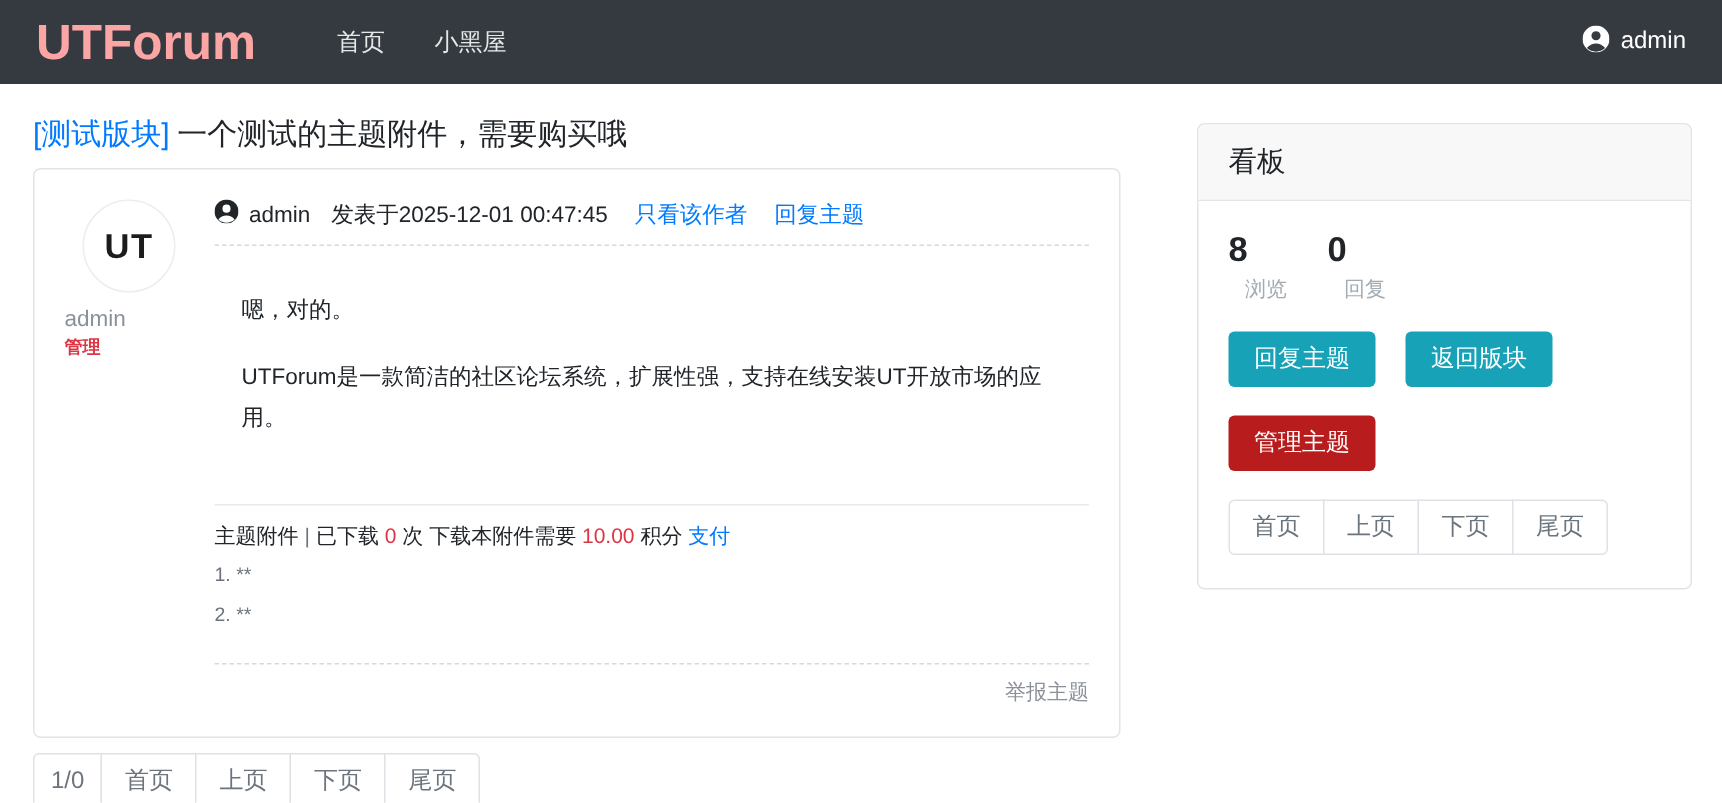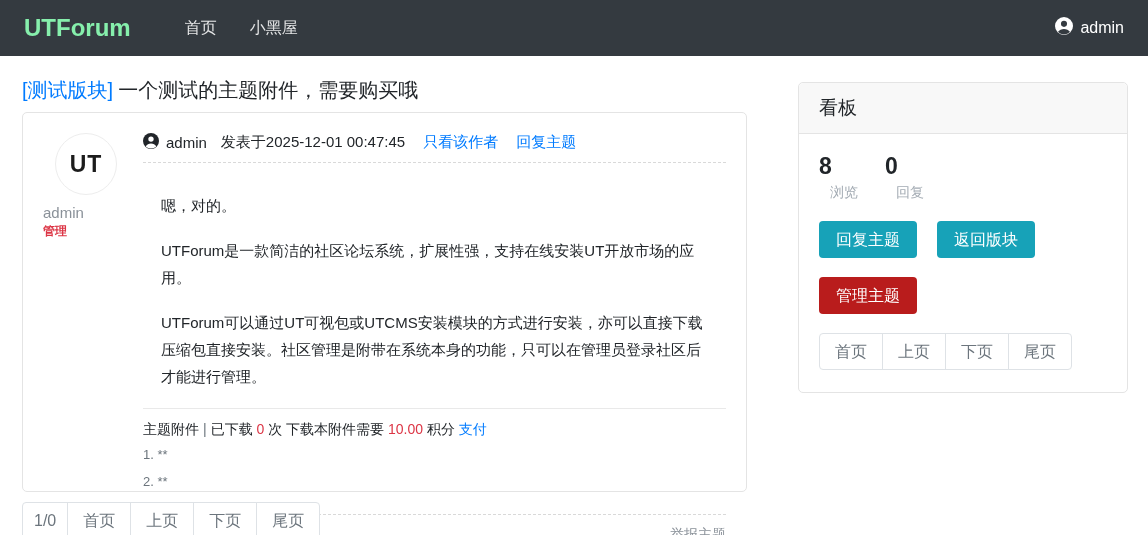--- a/index.html
+++ b/index.html
@@ -14,22 +14,22 @@
 
   
   .navbar {
     height: 56px;
     background: #343a40;
     display: flex;
     align-items: center;
     padding: 0 24px;
   }
   .brand {
-    color: #86efac;
-    font-size: 24px;
+    color: #fca5a5;
+    font-size: 33px;
     font-weight: 700;
     letter-spacing: 0;
     margin-right: 54px;
   }
   .nav-links { display: flex; align-items: center; gap: 33px; }
   .nav-link { color: rgba(255,255,255,.88); font-size: 16px; }
   .nav-user {
     margin-left: auto;
     display: flex;
     align-items: center;
@@ -192,21 +192,20 @@
           </span>
           <span class="pname">admin</span>
           <span class="pdate">发表于2025-12-01 00:47:45</span>
           <a>只看该作者</a>
           <a>回复主题</a>
         </div>
 
         <div class="post-body">
           <p>嗯，对的。</p>
           <p>UTForum是一款简洁的社区论坛系统，扩展性强，支持在线安装UT开放市场的应用。</p>
-          <p>UTForum可以通过UT可视包或UTCMS安装模块的方式进行安装，亦可以直接下载压缩包直接安装。社区管理是附带在系统本身的功能，只可以在管理员登录社区后才能进行管理。</p>
         </div>
 
         <div class="attachment">
           <div class="attach-line">
             <b>主题附件</b><span class="sep">|</span><span>已下载</span>
             <span class="red">0</span>
             <span>次</span>
             <span>下载本附件需要</span>
             <span class="red">10.00</span>
             <span>积分</span>

